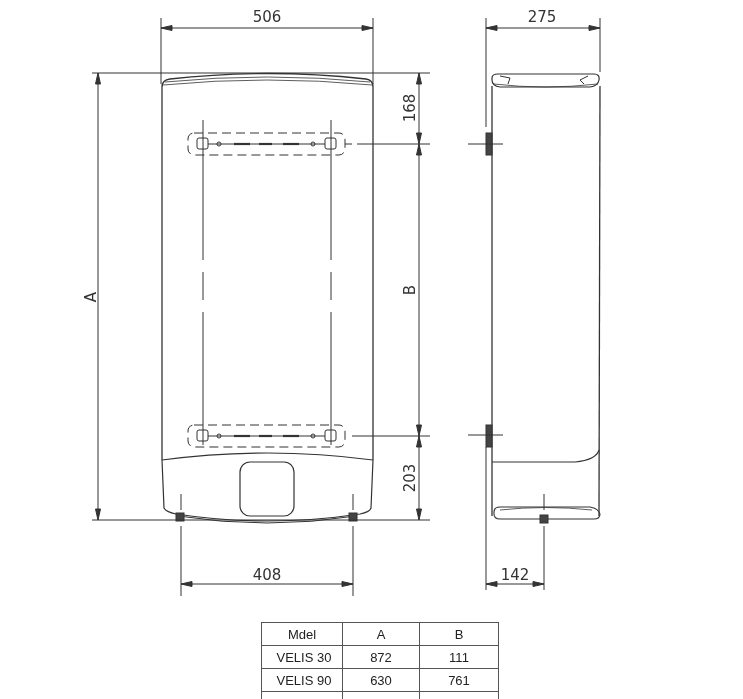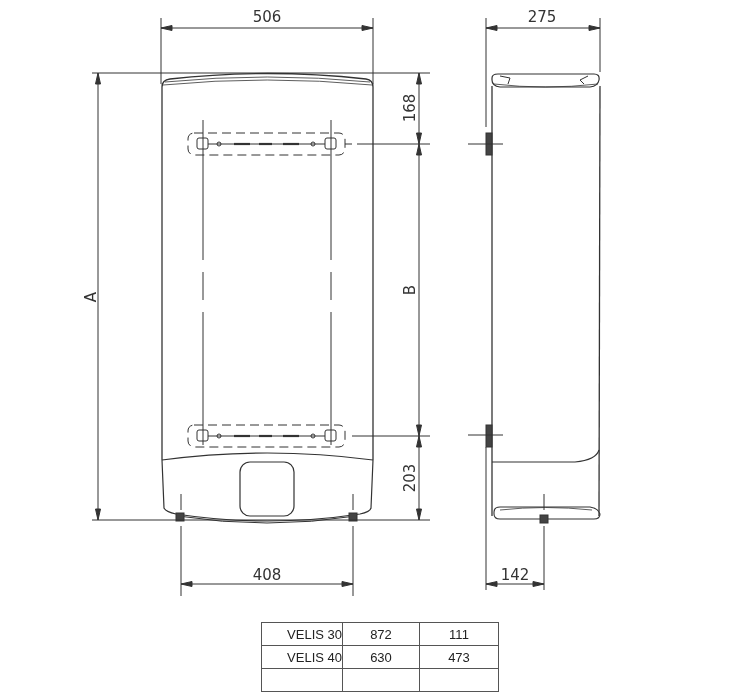--- a/index.html
+++ b/index.html
@@ -5,21 +5,21 @@
   html, body { margin:0; padding:0; background:#ffffff; }
   body { width:743px; height:699px; position:relative; overflow:hidden; font-family:"Liberation Sans", sans-serif; }
   svg.drawing { position:absolute; left:0; top:0; }
   .dimtxt { font-family:"DejaVu Sans", sans-serif; font-size:15px; fill:#333; }
   .spec-table { position:absolute; left:261px; top:622px; border-collapse:collapse; font-family:"Liberation Sans", sans-serif; font-size:13px; color:#222; }
   .spec-table td, .spec-table th { border:1px solid #555; height:22px; padding:0; font-weight:normal; }
   .spec-table th.c0, .spec-table td.c0 { width:80px; }
   .spec-table th.c1, .spec-table td.c1 { width:76px; text-align:center; }
   .spec-table th.c2, .spec-table td.c2 { width:78px; text-align:center; }
   .spec-table th.c0 { text-align:center; }
-  .spec-table td.c0 { text-align:right; padding-left:4px; width:76px; }
+  .spec-table td.c0 { text-align:center; padding-left:4px; width:76px; }
 </style>
 </head>
 <body>
 
 <svg class="drawing" width="743" height="699" viewBox="0 0 743 699">
   <g stroke="#333" fill="none" stroke-width="1">
 
     <g>
 
       <line x1="161" y1="18" x2="161" y2="84"></line>
@@ -140,29 +140,34 @@
   <text class="dimtxt" x="0" y="0" text-anchor="middle" transform="translate(415,108) rotate(-90)">168</text>
   <text class="dimtxt" x="0" y="0" text-anchor="middle" transform="translate(415,290) rotate(-90)">B</text>
   <text class="dimtxt" x="0" y="0" text-anchor="middle" transform="translate(415,478) rotate(-90)">203</text>
   <text class="dimtxt" x="267" y="580" text-anchor="middle">408</text>
   <text class="dimtxt" x="542" y="22" text-anchor="middle">275</text>
   <text class="dimtxt" x="515" y="580" text-anchor="middle">142</text>
 </svg>
 
 <table class="spec-table">
   <tbody>
+      <tr>
+    <th class="c0">Mdel</th>
+    <th class="c1">A</th>
+    <th class="c2">B</th>
+  </tr>
   <tr>
     <td class="c0">VELIS 30</td>
     <td class="c1">872</td>
     <td class="c2">111</td>
   </tr>
   <tr>
-    <td class="c0">VELIS 40</td>
+    <td class="c0">VELIS 90</td>
     <td class="c1">630</td>
-    <td class="c2">473</td>
+    <td class="c2">761</td>
   </tr>
   <tr>
     <td class="c0"></td>
     <td class="c1"></td>
     <td class="c2"></td>
   </tr>
 </tbody>
   </table>
 
 </body></html>

